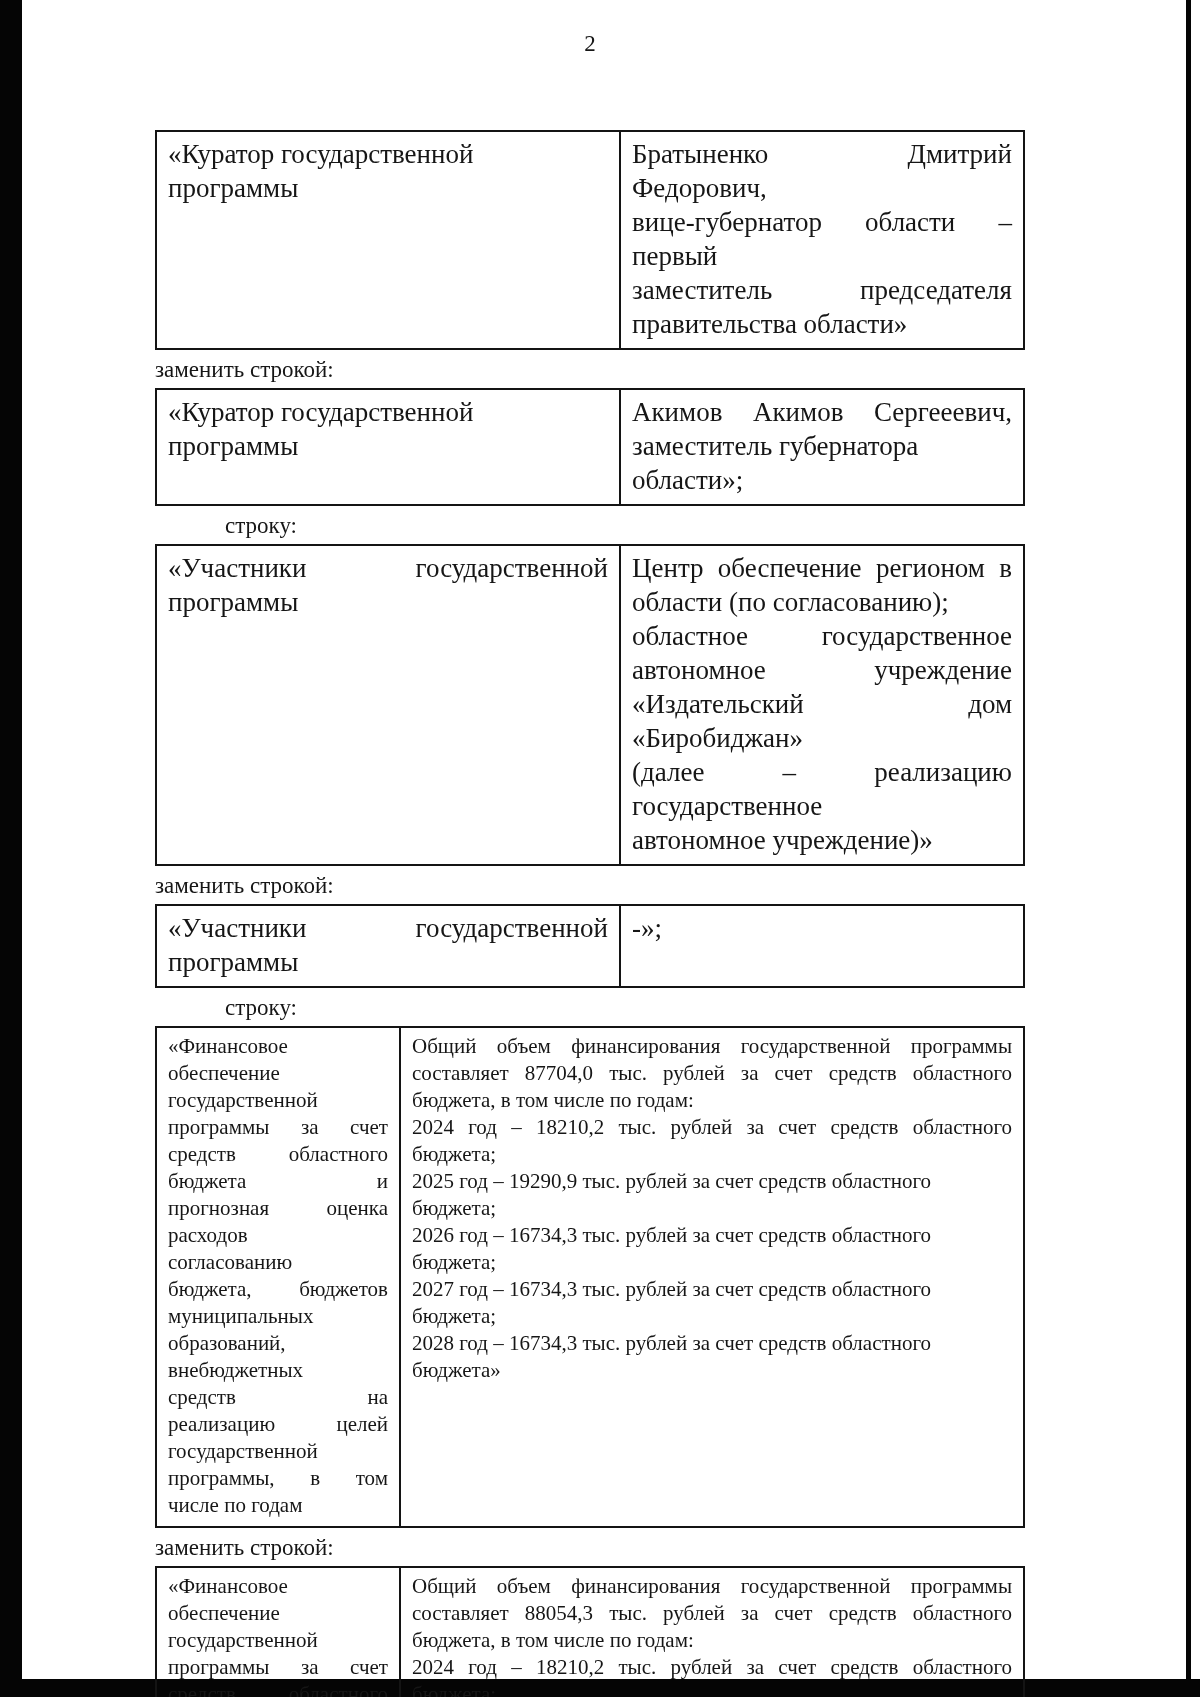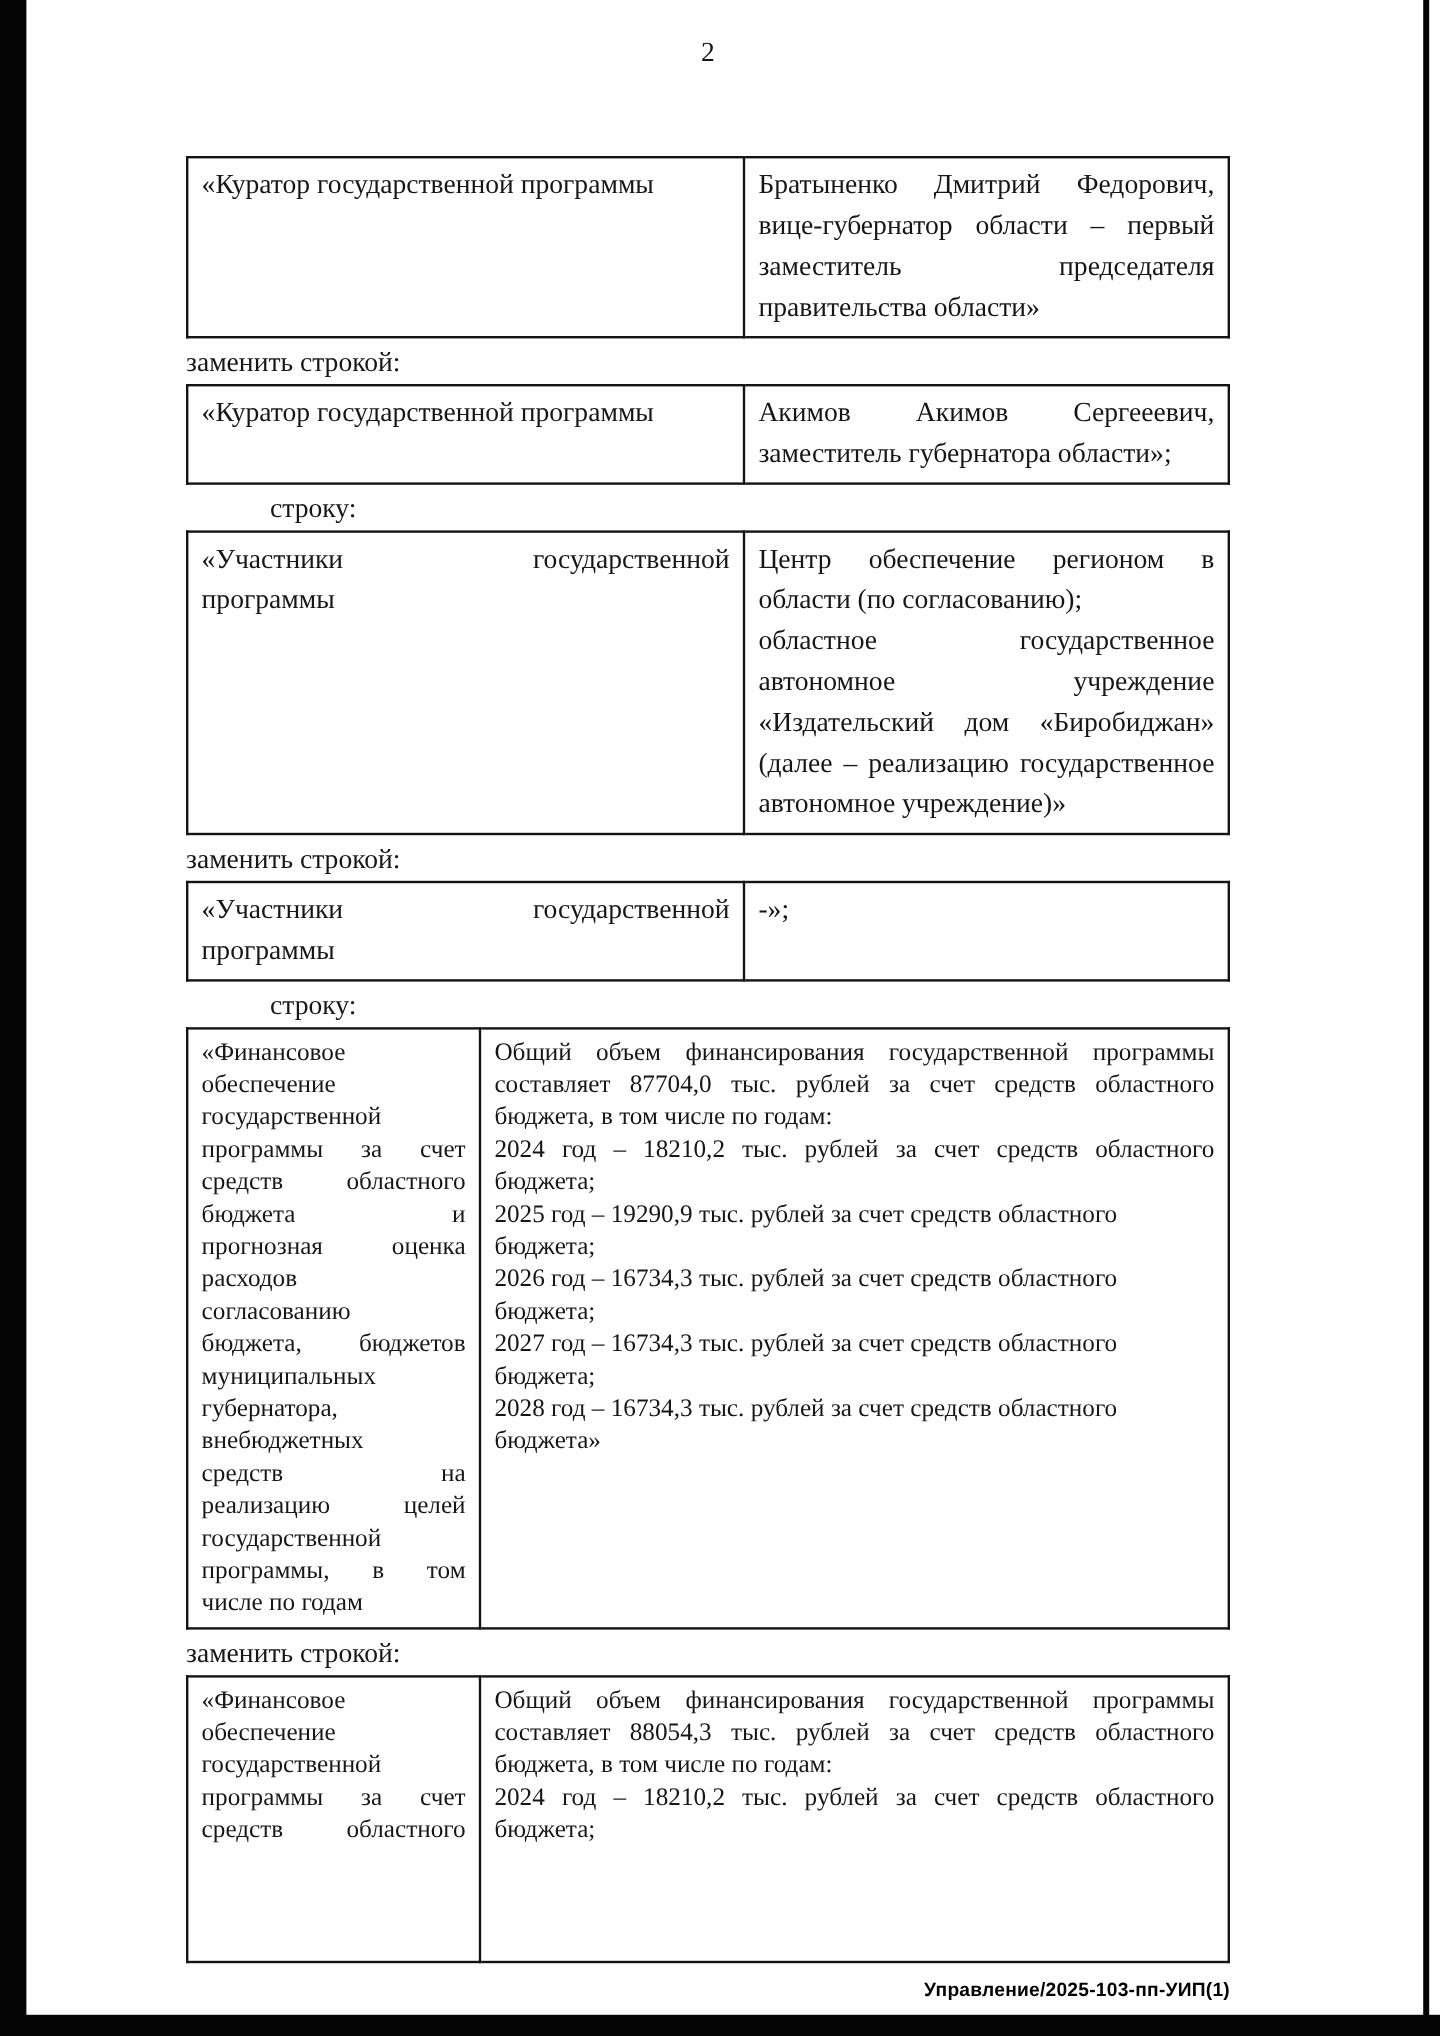--- a/index.html
+++ b/index.html
@@ -11,21 +11,21 @@
   
   .bar-left{position:absolute;left:0;top:0;width:22px;height:1697px;background:#050505;}
   .bar-bottom{position:absolute;left:0;bottom:0;width:1200px;height:18px;background:#050505;}
   .line-right{position:absolute;left:1186px;top:0;width:5px;height:1697px;background:#050505;}
 
   .content{position:absolute;left:155px;top:0;width:870px;}
   .page-number{margin-top:30px;text-align:center;font-size:23px;line-height:28px;}
 
   table{border-collapse:collapse;width:870px;table-layout:fixed;}
   td{border:2.5px solid #141414;vertical-align:top;padding:5px 11px 7px 11px;}
-  .t14 td{font-size:23px;line-height:34px;}
+  .t14 td{font-size:27px;line-height:34px;}
   .t14 .c1{width:440px;}
   .fin td{font-size:21px;line-height:27px;}
   .fin .c1{width:220px;}
   .t6 td{height:224px;}
 
   .caption{font-size:23px;line-height:30px;}
   .indent{margin-left:70px;}
 
   .ln{white-space:normal;}
   .sp{text-align:justify;text-align-last:justify;}
@@ -128,21 +128,21 @@
             <div class="ln">обеспечение</div>
             <div class="ln">государственной</div>
             <div class="ln sp">программы за счет</div>
             <div class="ln sp">средств областного</div>
             <div class="ln sp">бюджета и</div>
             <div class="ln sp">прогнозная оценка</div>
             <div class="ln">расходов</div>
             <div class="ln">согласованию</div>
             <div class="ln sp">бюджета, бюджетов</div>
             <div class="ln">муниципальных</div>
-            <div class="ln">губернатора,</div>
+            <div class="ln">образований,</div>
             <div class="ln">внебюджетных</div>
             <div class="ln sp">средств на</div>
             <div class="ln sp">реализацию целей</div>
             <div class="ln">государственной</div>
             <div class="ln sp">программы, в том</div>
             <div class="ln">числе по годам</div>
           </td>
       <td class="c2">
             <div class="ln sp">Общий объем финансирования государственной программы</div>
             <div class="ln sp">составляет 87704,0 тыс. рублей за счет средств областного</div>

